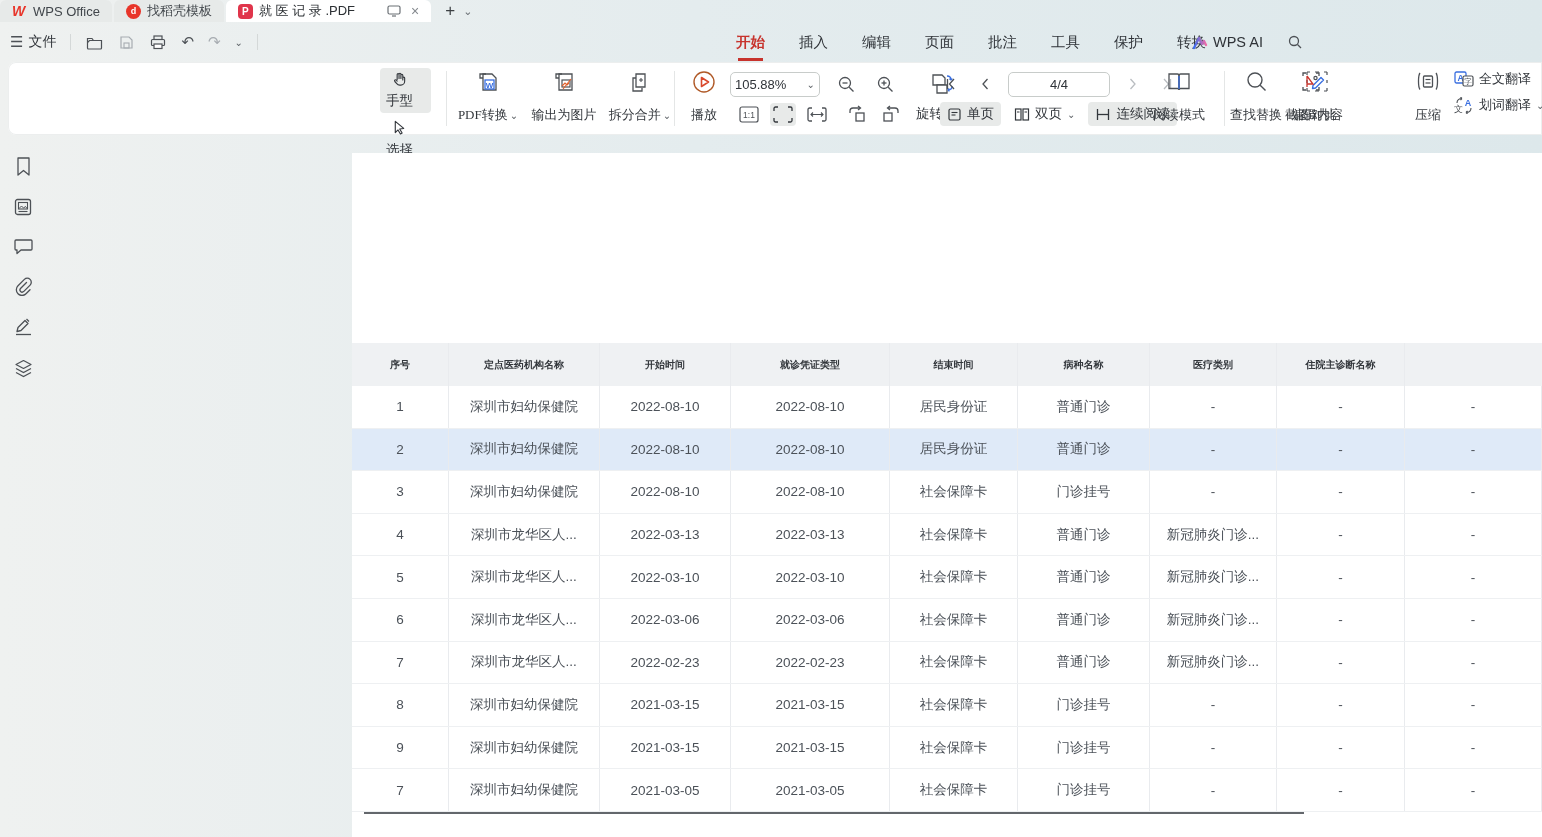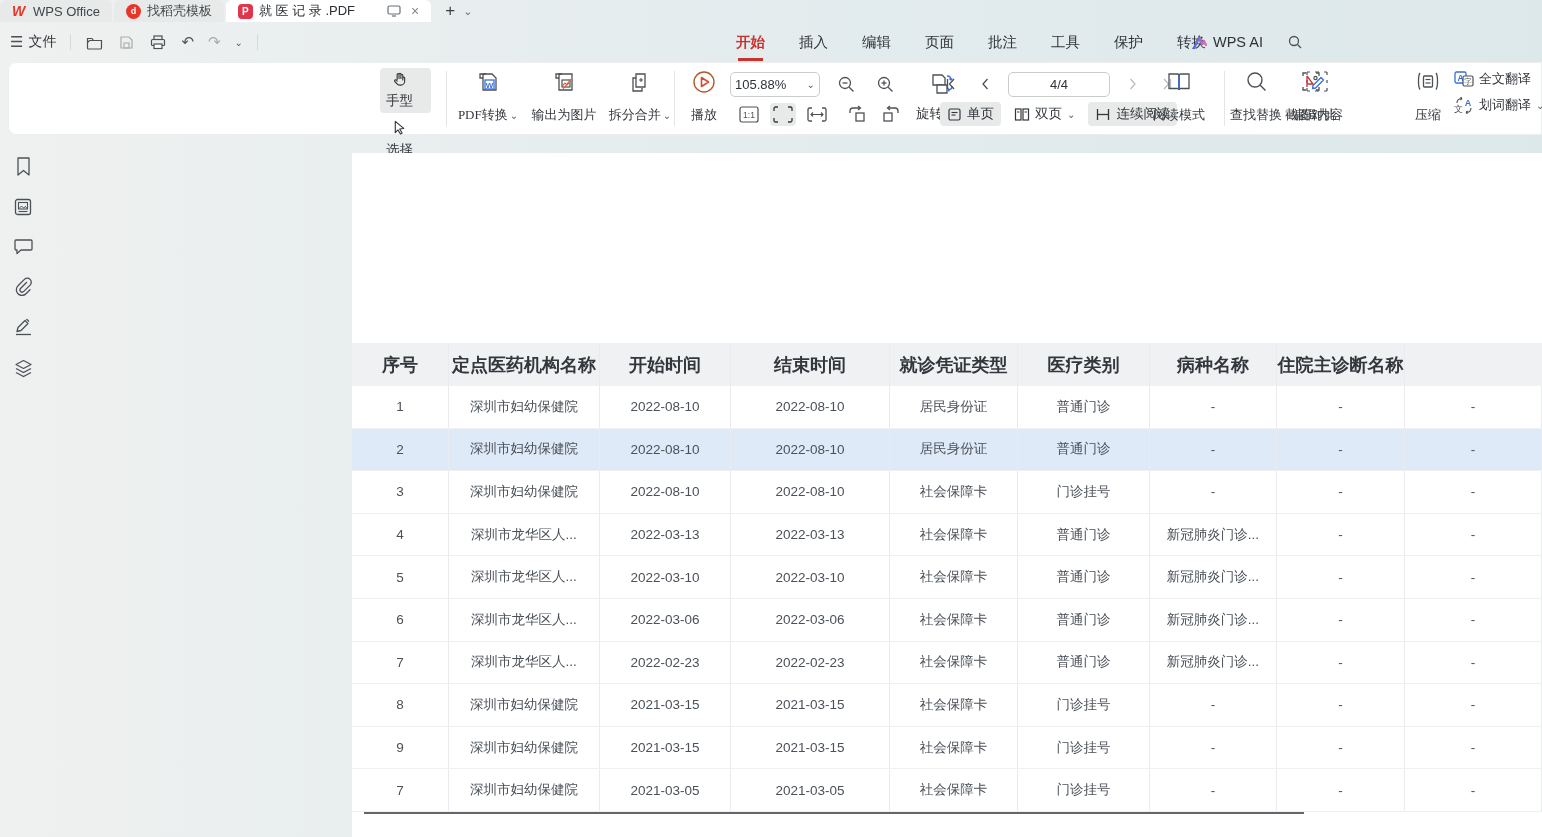--- a/index.html
+++ b/index.html
@@ -69,21 +69,21 @@
   
   .workspace { position:absolute; left:0; top:135px; width:1542px; height:702px; }
   .side-icons { position:absolute; left:10px; top:22px; width:26px; display:flex; flex-direction:column; gap:22px; align-items:center; }
   .page { position:absolute; left:352px; top:18px; width:1190px; height:684px; background:#ffffff; }
 
   
   .tbl { position:absolute; left:0; top:190px; width:1190px; font-size:13.5px; }
   .trow { display:grid; grid-template-columns:97px 151px 131px 159px 128px 132px 127px 128px 137px; }
   .th, .td { display:flex; align-items:center; justify-content:center; border-right:1px solid #e9ebee; text-align:center;
              overflow:hidden; white-space:nowrap; }
-  .thead { background:#eff1f3; height:43px; font-weight:700; font-size:18px; color:#33373c; }
+  .thead { background:#eff1f3; height:43px; font-weight:700; font-size:10px; color:#33373c; }
   .tbody-row { height:42.6px; border-bottom:1px solid #eef0f2; color:#4b5158; background:#fff; }
   .tbody-row.hl { background:#dfeaf8; }
   .tbl-endline { position:absolute; left:12px; top:849.6px; width:940px; height:2px; background:#63676c; }
   
   .tbl .tbl-endline { top:469px; }
 
   svg { display:block; }
 </style>
 </head>
 <body>
@@ -475,24 +475,24 @@
           </svg>
       </span>
     </div>
 
     <div class="page">
       <div class="tbl">
         <div class="trow thead">
             <div class="th">序号</div>
             <div class="th">定点医药机构名称</div>
             <div class="th">开始时间</div>
+            <div class="th">就诊凭证类型</div>
             <div class="th">结束时间</div>
-            <div class="th">就诊凭证类型</div>
+            <div class="th">病种名称</div>
             <div class="th">医疗类别</div>
-            <div class="th">病种名称</div>
             <div class="th">住院主诊断名称</div>
           </div>
         <div id="tbody">
             <div class="trow tbody-row">
               <div class="td">1</div>
               <div class="td">深圳市妇幼保健院</div>
               <div class="td">2022-08-10</div>
               <div class="td">2022-08-10</div>
               <div class="td">居民身份证</div>
               <div class="td">普通门诊</div>

